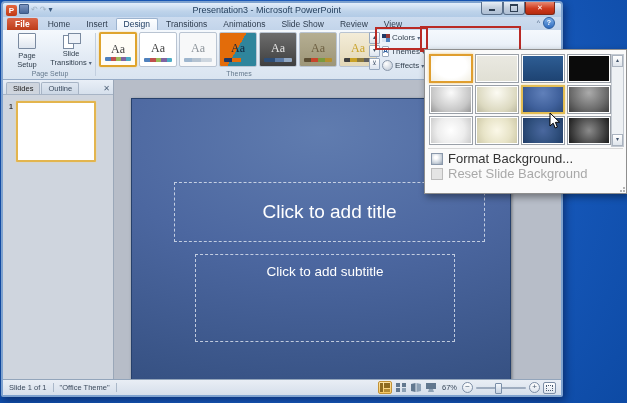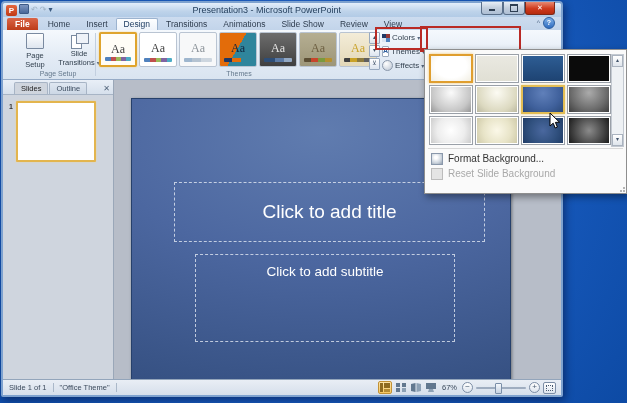--- a/index.html
+++ b/index.html
@@ -38,21 +38,21 @@
     padding:0 7px 1px 7px;color:#17365d;text-align:center;}
   .tsright{margin-left:auto;display:flex;align-items:center;gap:3px;padding-right:6px;padding-bottom:1px;}
   .collapsebtn{font-size:7px;color:#5a7190;line-height:8px;}
   .helpbtn{width:10px;height:10px;border-radius:50%;background:linear-gradient(#7fb1e8,#2f6cc0);
     color:#fff;font-size:7px;font-weight:bold;text-align:center;line-height:10px;border:1px solid #2a5d9f;}
   
   .ribbon{position:absolute;left:0;top:27px;right:0;height:49px;
     background:linear-gradient(#f5f9fd,#e3ebf5 55%,#d9e4f0);border-bottom:1px solid #96abc6;}
   .rgroup-label{position:absolute;bottom:1px;font-size:7px;color:#64788c;width:100%;text-align:center;}
   .vsep{position:absolute;top:3px;bottom:3px;width:1px;background:#c2cfdf;}
-  .pagesetup{position:absolute;left:10px;top:0;width:90px;height:48px;}
+  .pagesetup{position:absolute;left:2px;top:0;width:90px;height:48px;}
   .bigbtn{position:absolute;top:2px;width:42px;height:38px;display:flex;flex-direction:column;
     align-items:center;font-size:7.5px;color:#33414f;text-align:center;}
   .bigbtn .ic{margin:1px 0 2px 0;}
   .psicon{width:16px;height:14px;border:1px solid #7a8aa0;background:linear-gradient(#fff,#dfe6ef);border-radius:1px;}
   .soicon{position:relative;width:16px;height:14px;}
   .soicon .p1{position:absolute;left:0;top:2px;width:9px;height:12px;border:1px solid #7a8aa0;background:#fff;}
   .soicon .p2{position:absolute;left:5px;top:0;width:11px;height:9px;border:1px solid #7a8aa0;background:#eef2f8;}
   .themesgal{position:absolute;left:94px;top:0;width:284px;height:48px;}
   .tilerow{position:absolute;left:2px;top:2px;display:flex;gap:2px;}
   .theme-tile{width:36px;height:33px;border:1px solid #b9c4d2;border-radius:2px;background:#fff;
@@ -79,21 +79,21 @@
     background:radial-gradient(circle at 40% 30%,#fff 10%,#cfd6df 55%,#8d99a8 100%);}
   
   .redbox{position:absolute;border:2px solid #b92a25;pointer-events:none;}
   
   .body{position:absolute;left:0;top:77px;right:0;bottom:15px;display:flex;}
   .slidespanel{width:110px;background:#cfd5de;display:flex;flex-direction:column;border-right:1px solid #9aa7b8;}
   .paneltabs{height:14px;display:flex;align-items:flex-end;background:linear-gradient(#e9eff7,#d6e0ec);
     border-bottom:1px solid #a7b4c5;padding-left:3px;gap:1px;}
   .ptab{font-size:7.5px;color:#3c4c60;padding:1px 6px;border:1px solid #a7b4c5;border-bottom:none;
     border-radius:2px 2px 0 0;background:linear-gradient(#dfe7f1,#ccd7e5);}
-  .ptab.st-active{background:#cfd5de;color:#222;margin-left:8px;}
+  .ptab.st-active{background:#cfd5de;color:#222;}
   .pclose{margin-left:auto;margin-right:3px;font-size:8px;color:#53657c;padding-bottom:1px;}
   .thumbwrap{display:flex;padding:6px 4px;}
   .thumbnum{font-size:7px;color:#333;font-weight:bold;margin:2px 3px 0 2px;}
   .thumb{width:76px;height:57px;background:#fff;border:2px solid #e3b54e;box-shadow:0 0 2px #f0d49a;border-radius:1px;}
   .editarea{flex:1;background:#b7bdc8;position:relative;overflow:hidden;}
   .slide{position:absolute;left:17px;top:18px;width:378px;height:281px;border:1px solid #26406b;
     box-shadow:1px 1px 3px rgba(0,0,0,.4);}
   .ph{position:absolute;border:1px dashed rgba(235,240,248,.75);color:#fff;text-align:center;}
   .ph-title{left:42px;top:83px;width:309px;height:58px;display:flex;align-items:center;justify-content:center;
     font-size:19px;}
@@ -122,21 +122,21 @@
     grid-template-columns:repeat(4,44px);grid-auto-rows:29px;gap:2px;}
   .swatch{border:1px solid #9aa0a8;box-shadow:0 0 0 1px #fff inset;box-sizing:border-box;}
   .swatch.st-selected{border:2px solid #df9e2f;box-shadow:0 0 3px #f0c878;}
   .swatch.st-hover{border:2px solid #e2bd55;box-shadow:0 0 3px #efd58f;}
   .ddscroll{position:absolute;right:2px;top:4px;width:11px;height:91px;background:#eef1f4;
     border:1px solid #c3c9d1;display:flex;flex-direction:column;justify-content:space-between;}
   .ddsbtn{height:10px;background:linear-gradient(#fff,#dfe5ec);border:1px solid #aab3bf;
     font-size:6px;color:#44566c;text-align:center;line-height:9px;}
   .ddsep{position:absolute;left:3px;right:3px;top:98px;height:1px;background:#d8d8d8;}
   .ddmenu{position:absolute;left:2px;right:2px;top:101px;}
-  .dditem{display:flex;align-items:center;gap:5px;height:15px;font-size:10px;color:#333;padding-left:4px;}
+  .dditem{display:flex;align-items:center;gap:5px;height:15px;font-size:13px;color:#333;padding-left:4px;}
   .dditem.st-disabled{color:#a9a9a9;}
   .fmticon{width:10px;height:10px;border:1px solid #8a98ab;
     background:radial-gradient(circle at 40% 35%,#fff 15%,#cdd5de 60%,#93a0af 100%);}
   .st-disabled .fmticon{background:#e4e4e4;border-color:#bcbcbc;}
   .ddgrip{position:absolute;right:1px;bottom:1px;width:7px;height:7px;}
   .ddgrip i{position:absolute;width:2px;height:2px;background:#b5b5b5;}
   .ddgrip i:nth-child(1){right:0;bottom:0}.ddgrip i:nth-child(2){right:3px;bottom:0}.ddgrip i:nth-child(3){right:0;bottom:3px}
   
   .cursor{position:absolute;left:549px;top:112px;z-index:99;pointer-events:none;}
   svg{display:block;}

